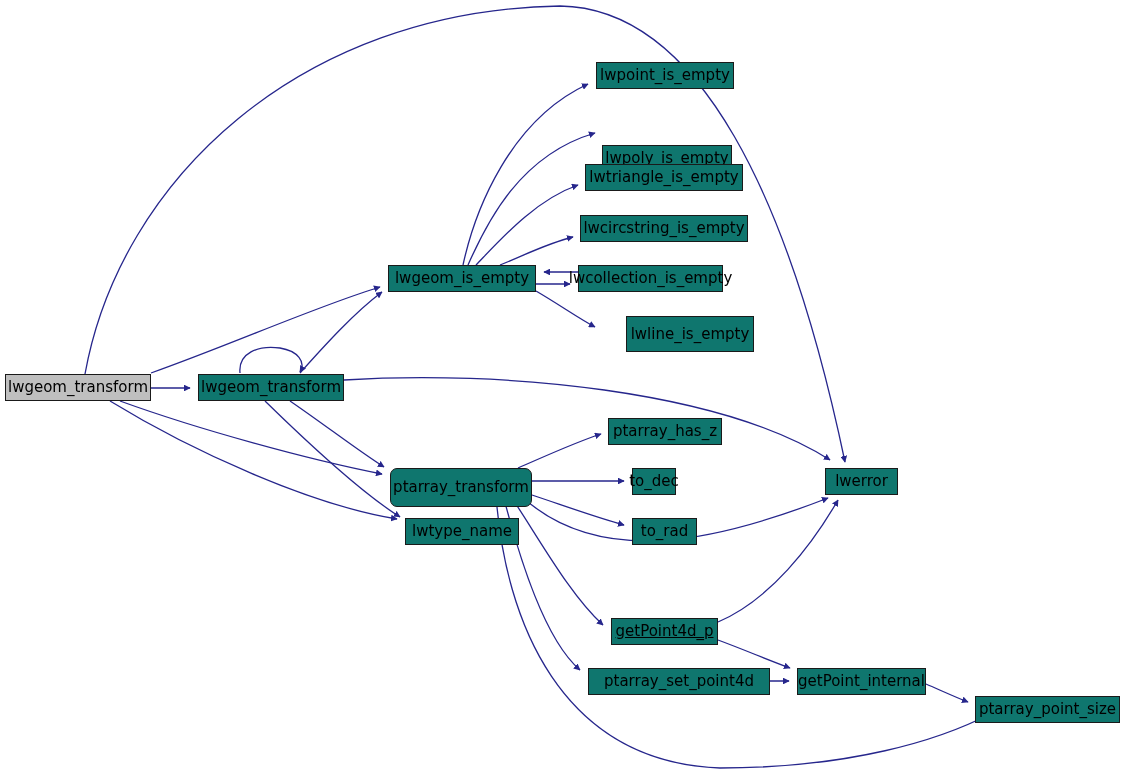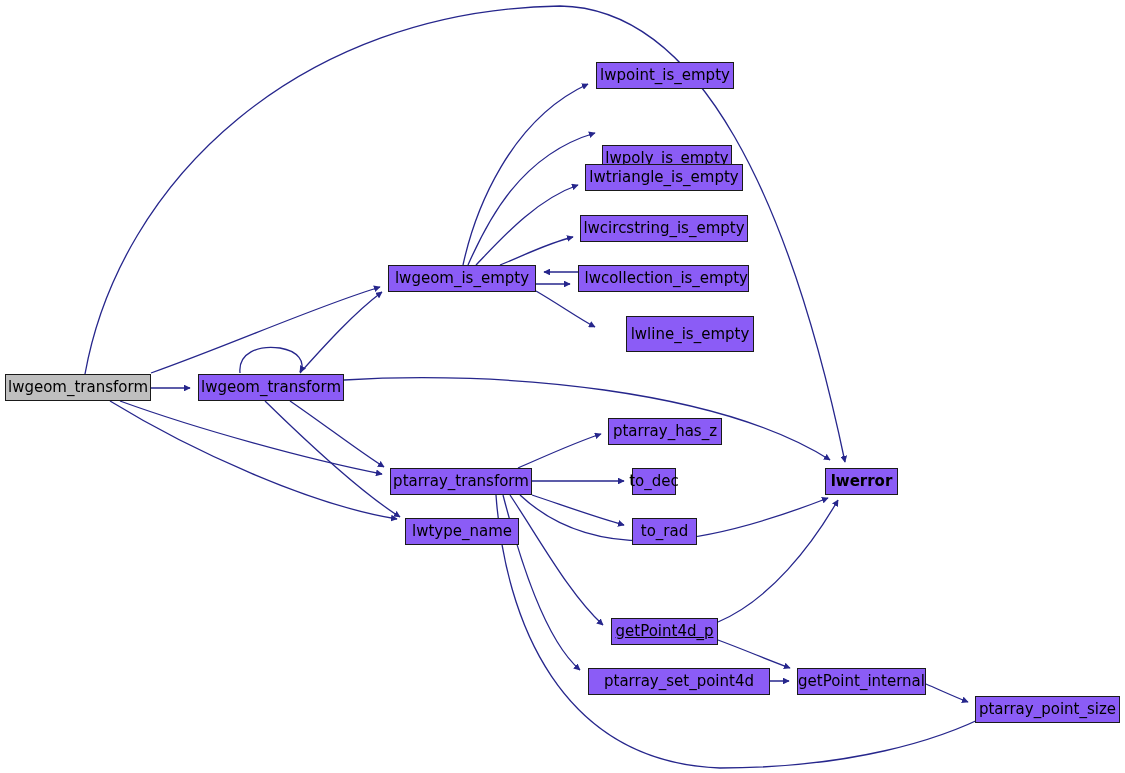--- a/index.html
+++ b/index.html
@@ -19,21 +19,21 @@
     position: absolute;
     left: 0;
     top: 0;
     width: 1125px;
     height: 773px;
   }
   .node {
     position: absolute;
     box-sizing: border-box;
     border: 1px solid #1a1a1a;
-    background: #8b5cf6;
+    background: #0f766e;
     color: #000000;
     font-size: 15px;
     line-height: 1;
     display: flex;
     align-items: center;
     justify-content: center;
     white-space: nowrap;
     letter-spacing: 0px;
     z-index: 5;
   }
@@ -102,42 +102,42 @@
       </div>
       <div class="node" style="left: 602px; top: 113px; width: 130px; height: 27px; margin-top: 32px;">
         <span class="node-label">lwpoly_is_empty</span>
       </div>
       <div class="node" style="left: 585px; top: 164px; width: 158px; height: 27px;">
         <span class="node-label">lwtriangle_is_empty</span>
       </div>
       <div class="node" style="left: 580px; top: 215px; width: 168px; height: 27px;">
         <span class="node-label">lwcircstring_is_empty</span>
       </div>
-      <div class="node" style="left: 578px; top: 265px; width: 171px; height: 27px; justify-content: flex-end;">
+      <div class="node" style="left: 578px; top: 265px; width: 145px; height: 27px;">
         <span class="node-label">lwcollection_is_empty</span>
       </div>
       <div class="node" style="left: 602px; top: 316px; width: 128px; height: 36px; margin-left: 24px;">
         <span class="node-label">lwline_is_empty</span>
       </div>
-      <div class="node" style="left: 390px; top: 468px; width: 142px; height: 27px;">
+      <div class="node" style="left: 390px; top: 468px; width: 142px; height: 39px; border-radius: 7px;">
         <span class="node-label">ptarray_transform</span>
       </div>
       <div class="node" style="left: 405px; top: 518px; width: 114px; height: 27px;">
         <span class="node-label">lwtype_name</span>
       </div>
       <div class="node" style="left: 608px; top: 418px; width: 114px; height: 27px;">
         <span class="node-label">ptarray_has_z</span>
       </div>
       <div class="node" style="left: 632px; top: 468px; width: 44px; height: 27px;">
         <span class="node-label">to_dec</span>
       </div>
       <div class="node" style="left: 632px; top: 518px; width: 65px; height: 27px;">
         <span class="node-label">to_rad</span>
       </div>
-      <div class="node" style="left: 825px; top: 468px; width: 73px; height: 27px; font-weight: bold;">
+      <div class="node" style="left: 825px; top: 468px; width: 73px; height: 27px;">
         <span class="node-label">lwerror</span>
       </div>
       <div class="node" style="left: 611px; top: 618px; width: 107px; height: 27px; text-decoration: underline;">
         <span class="node-label">getPoint4d_p</span>
       </div>
       <div class="node" style="left: 588px; top: 668px; width: 182px; height: 27px;">
         <span class="node-label">ptarray_set_point4d</span>
       </div>
       <div class="node" style="left: 797px; top: 668px; width: 129px; height: 27px;">
         <span class="node-label">getPoint_internal</span>

